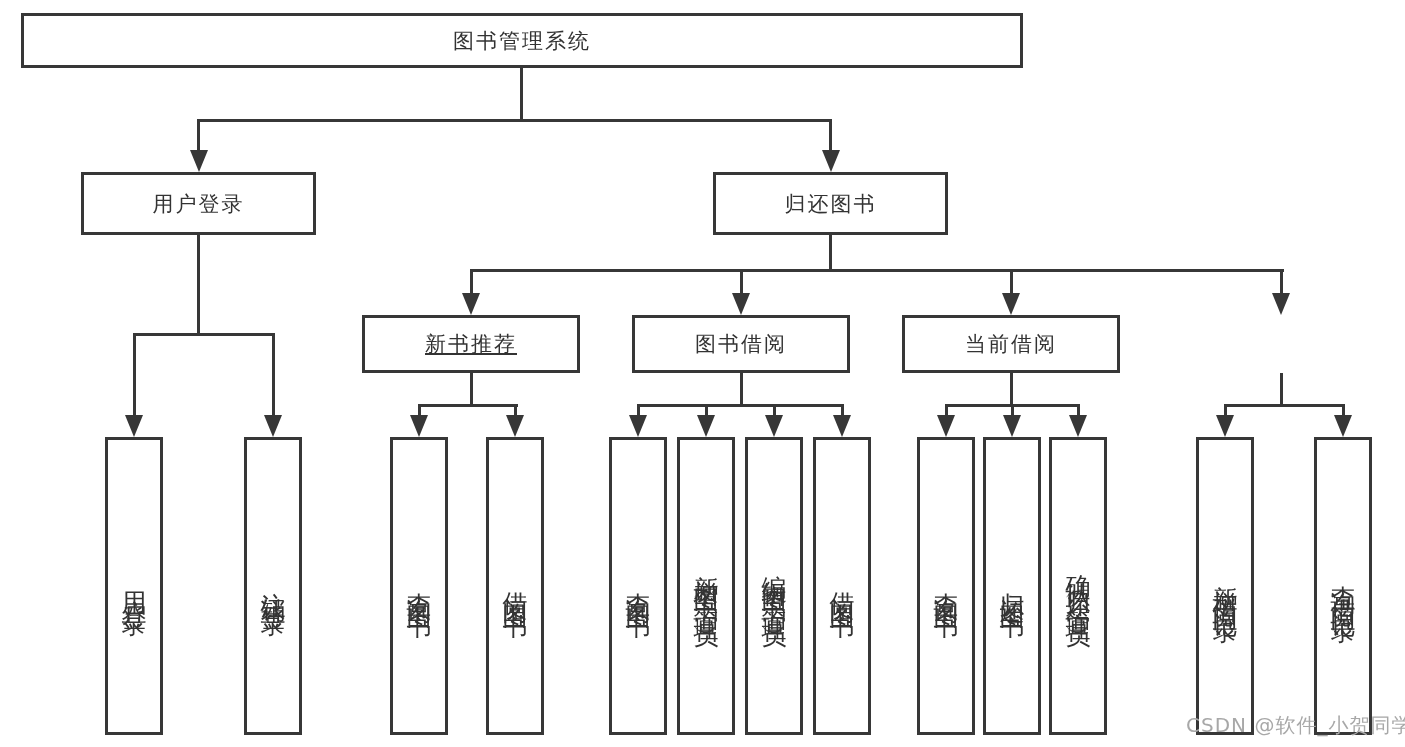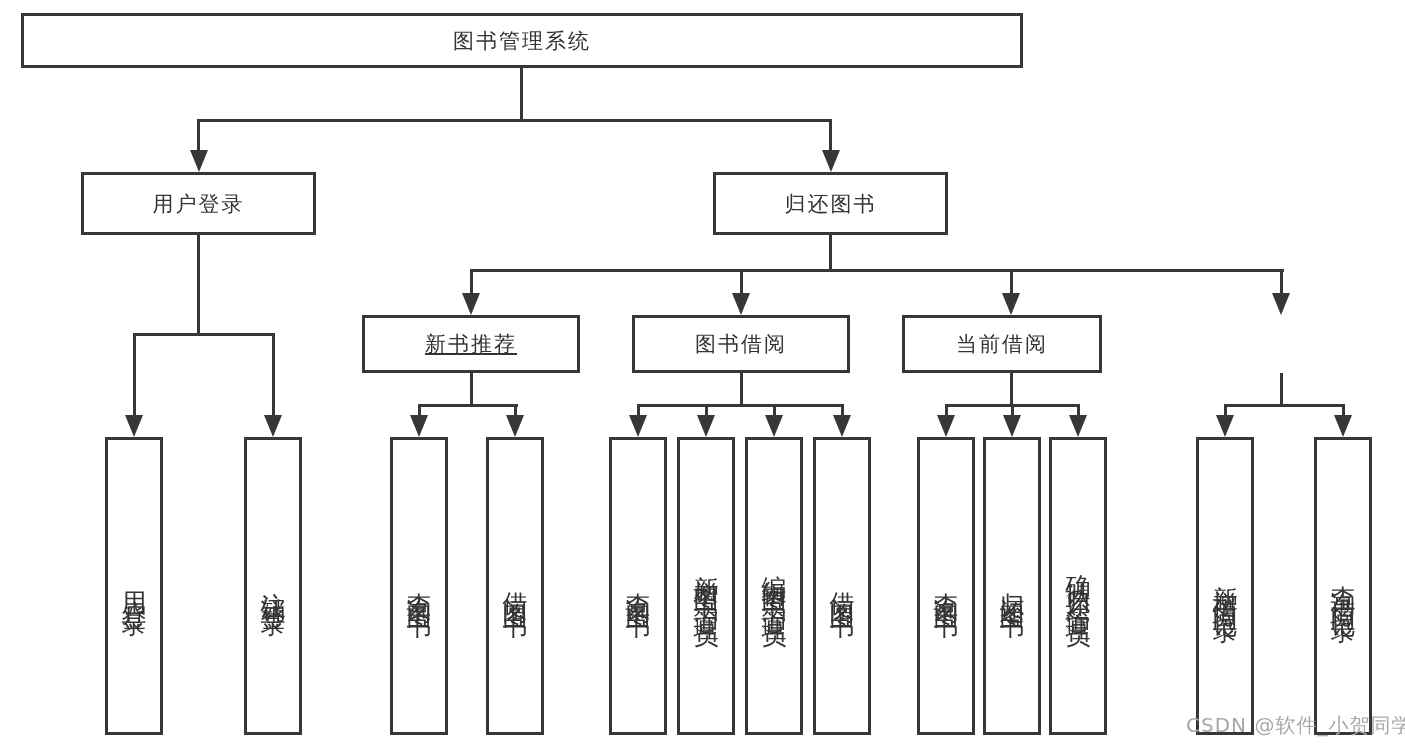--- a/index.html
+++ b/index.html
@@ -87,21 +87,21 @@
   <div class="arrowhead" style="left:732px; top:293px;"></div>
   <div class="arrowhead" style="left:1002px; top:293px;"></div>
   <div class="arrowhead" style="left:1272px; top:293px;"></div>
 
   <div class="hbox" style="left:362px; top:315px; width:218px; height:58px;text-decoration:underline;">
     <span>新书推荐</span>
   </div>
   <div class="hbox" style="left:632px; top:315px; width:218px; height:58px;">
     <span>图书借阅</span>
   </div>
-  <div class="hbox" style="left:902px; top:315px; width:200px; height:58px;">
+  <div class="hbox" style="left:902px; top:315px; width:218px; height:58px;">
     <span>当前借阅</span>
   </div>
 
   <div class="vline" style="left:470px; top:373px; height:34px;"></div>
   <div class="hline" style="left:418px; top:404px; width:100px;"></div>
   <div class="vline" style="left:418px; top:404px; height:15px;"></div>
   <div class="vline" style="left:514px; top:404px; height:15px;"></div>
   <div class="arrowhead" style="left:410px; top:415px;"></div>
   <div class="arrowhead" style="left:506px; top:415px;"></div>
 

